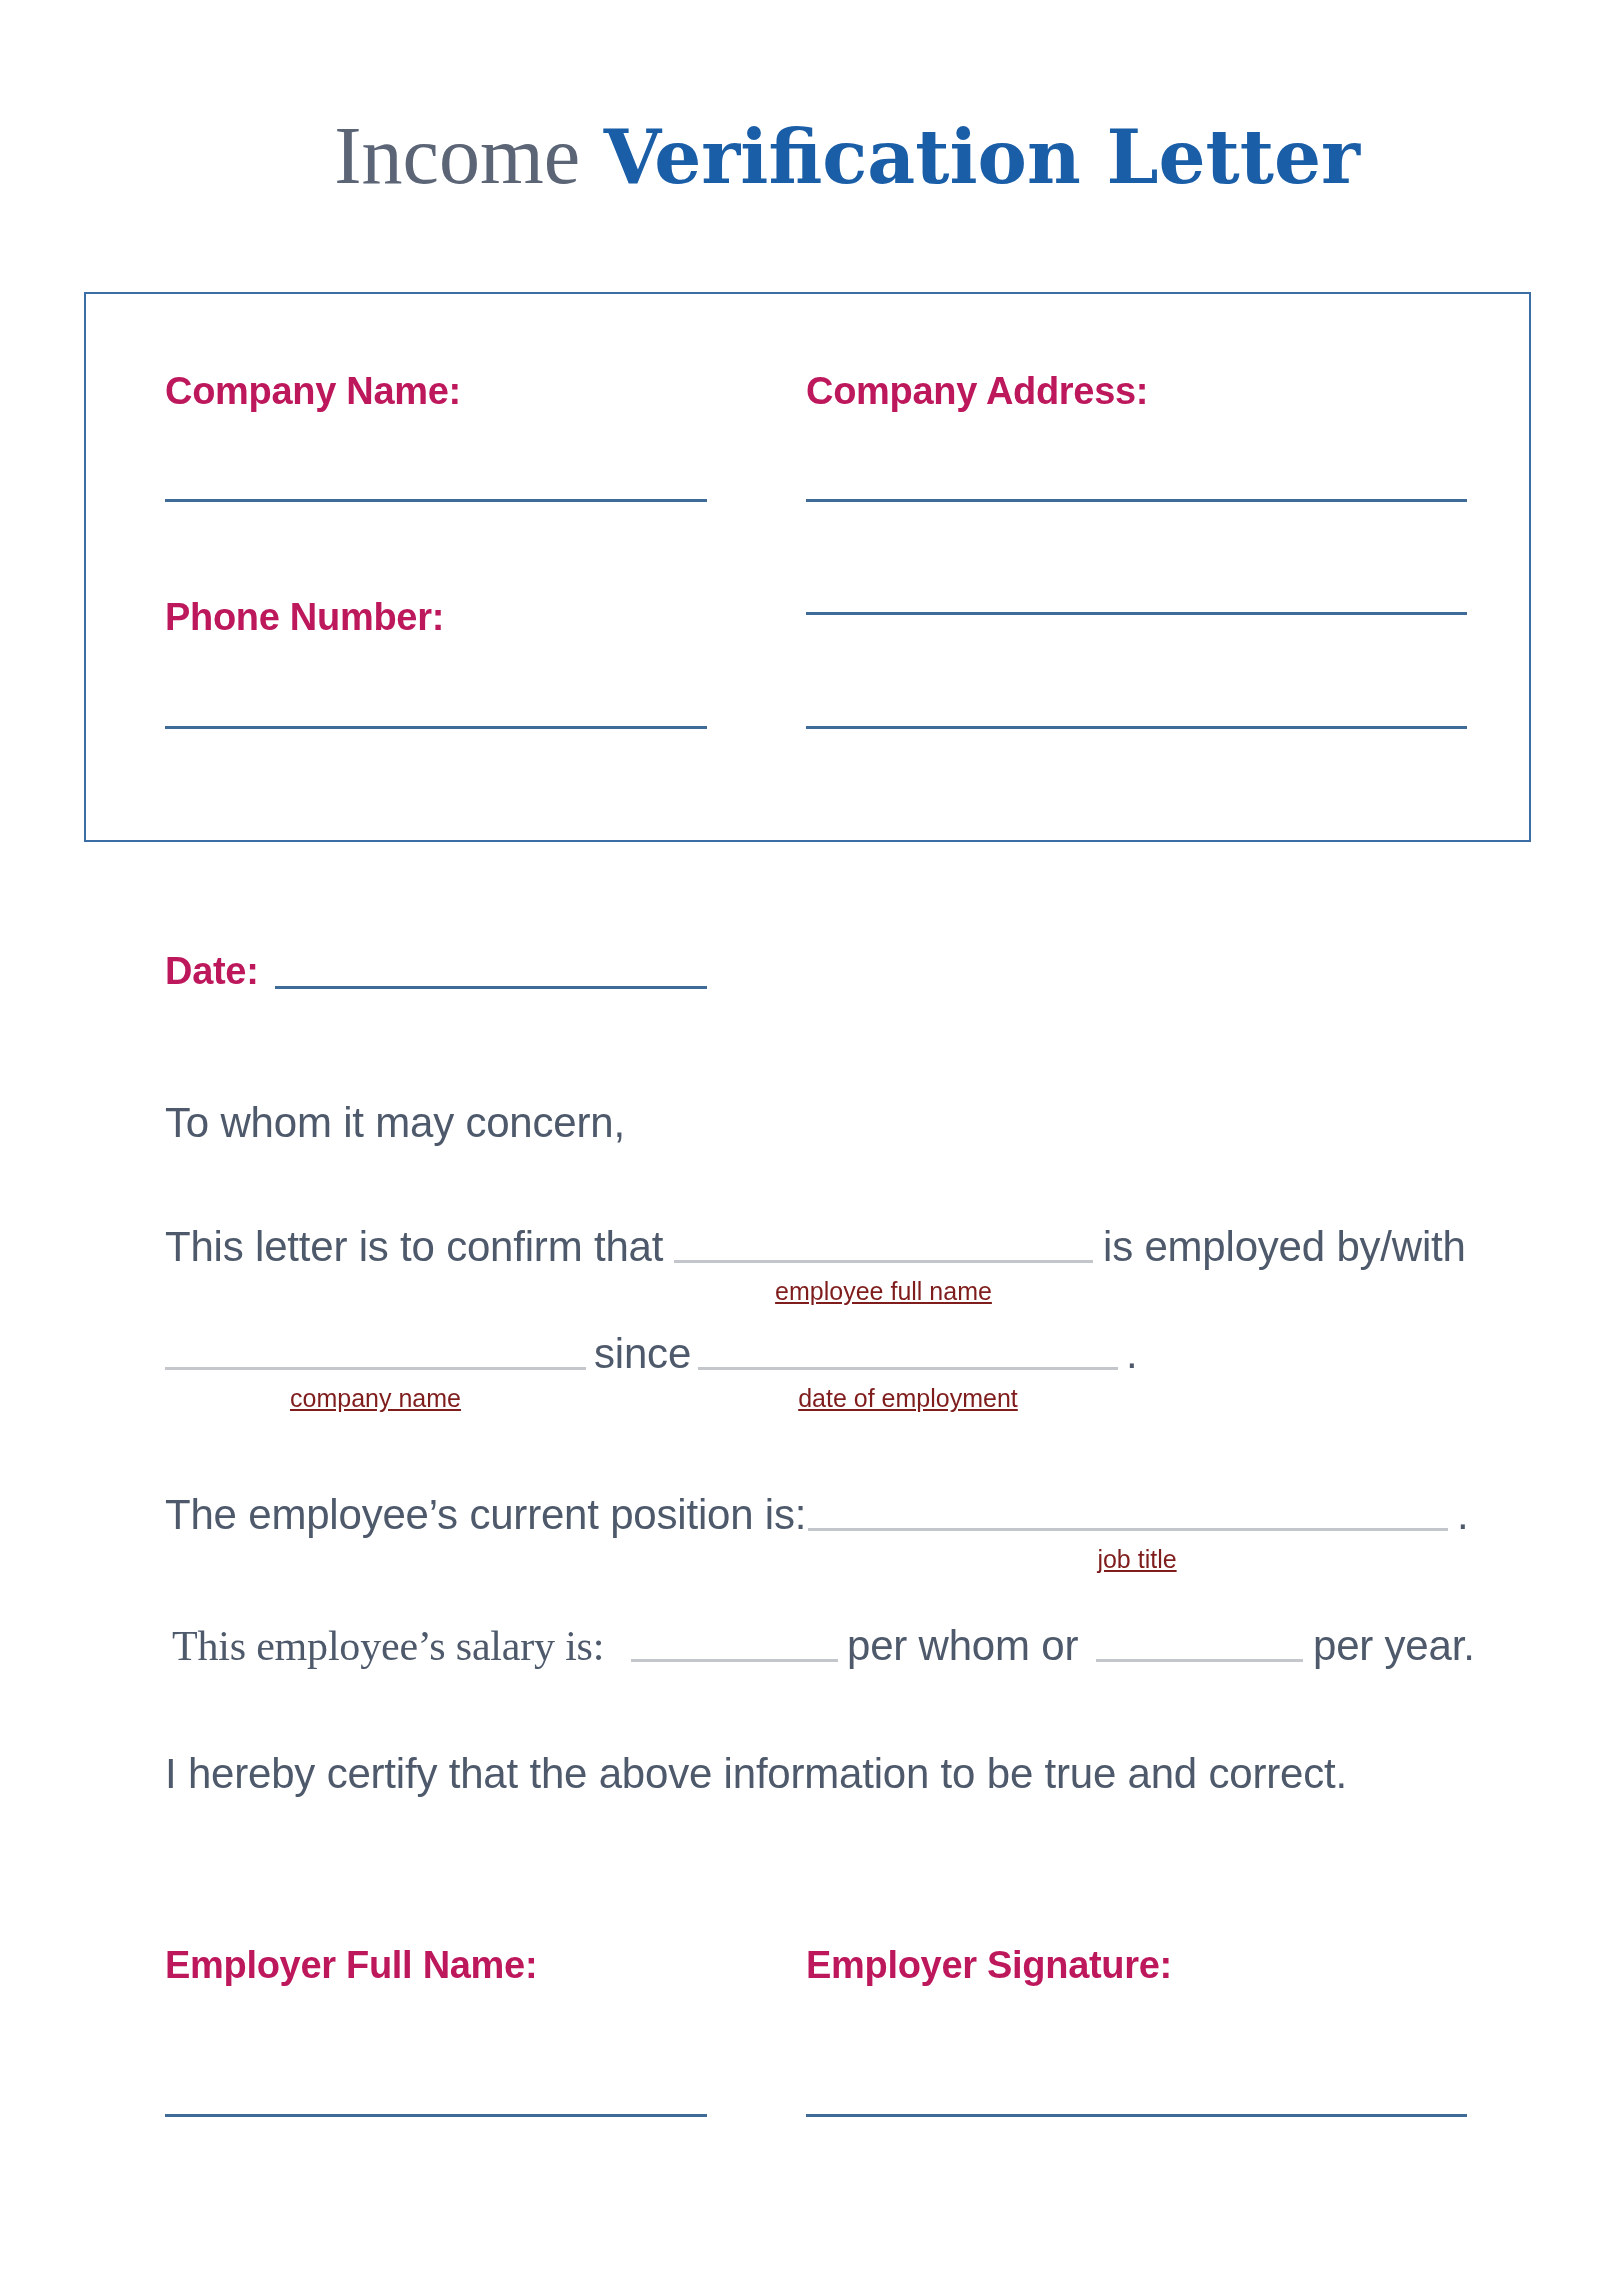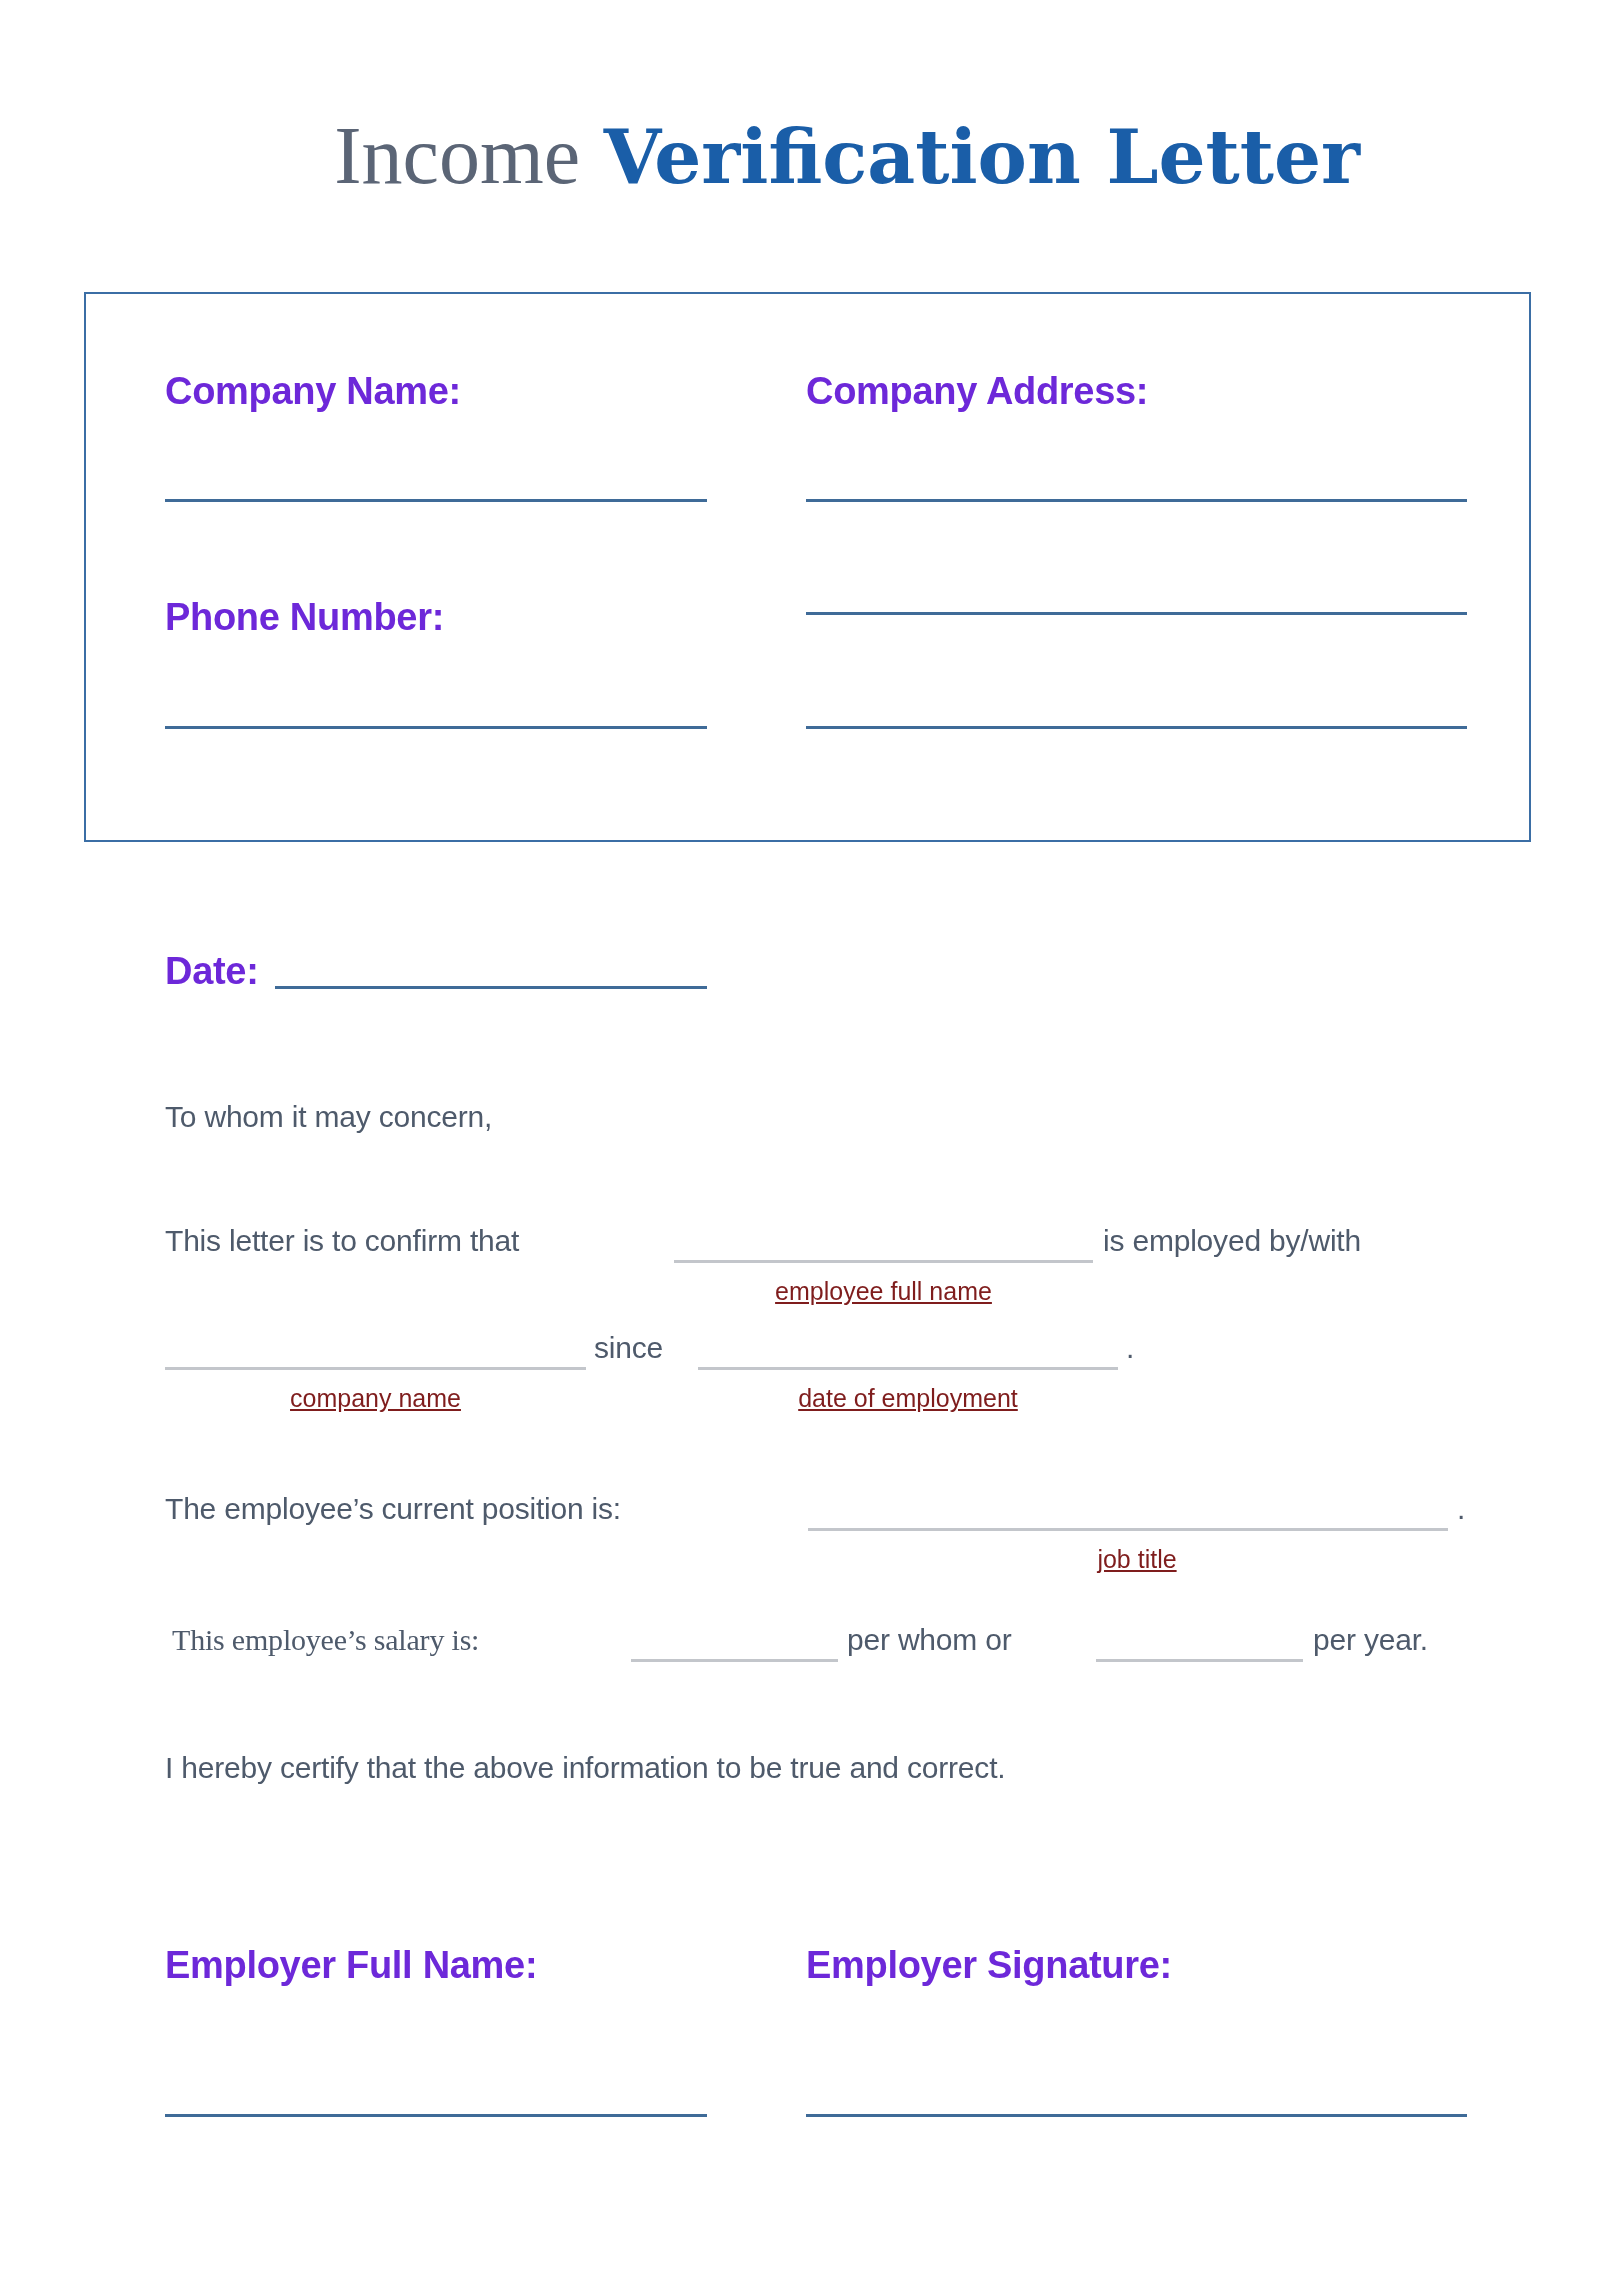--- a/index.html
+++ b/index.html
@@ -2,24 +2,24 @@
 <html><head>
 <meta charset="utf-8">
 <style>
   html, body { margin: 0; padding: 0; background: #ffffff; }
   body { width: 1613px; height: 2296px; position: relative; overflow: hidden; font-family: "Liberation Sans", "DejaVu Sans", sans-serif; }
   .abs { position: absolute; }
   .title { left: 0; width: 1360px; top: 115px; text-align: right; font-family: "DejaVu Serif", "Liberation Serif", serif; font-size: 74px; line-height: 1; white-space: nowrap; }
   .title .light { color: #5b6576; font-weight: normal; font-family: "Liberation Serif", "DejaVu Serif", serif; font-size: 82px; }
   .title .bold { color: #1a5ea8; font-weight: bold; }
   .box { left: 84px; top: 292px; width: 1443px; height: 546px; border: 2.9px solid #3b6ea5; box-sizing: content-box; }
-  .label { color: #6d28d9; font-weight: bold; font-size: 38px; line-height: 1; white-space: nowrap; letter-spacing: -0.3px; }
+  .label { color: #be185d; font-weight: bold; font-size: 38px; line-height: 1; white-space: nowrap; letter-spacing: -0.3px; }
   .line { height: 2.9px; background: #3f6b98; }
   .gline { height: 2.9px; background: #c3c6cb; }
-  .body-text { color: #4e5a6b; font-size: 30px; line-height: 1; white-space: nowrap; letter-spacing: -0.2px; }
+  .body-text { color: #4e5a6b; font-size: 42px; line-height: 1; white-space: nowrap; letter-spacing: -0.2px; }
   .hint { color: #7f1d1d; font-size: 25px; line-height: 1; white-space: nowrap; text-align: center; text-decoration: underline; }
 </style>
 </head>
 <body>
 
 <div class="abs title">
   <span class="light">Income</span>
   <span class="bold">Verification Letter</span>
 </div>
 

